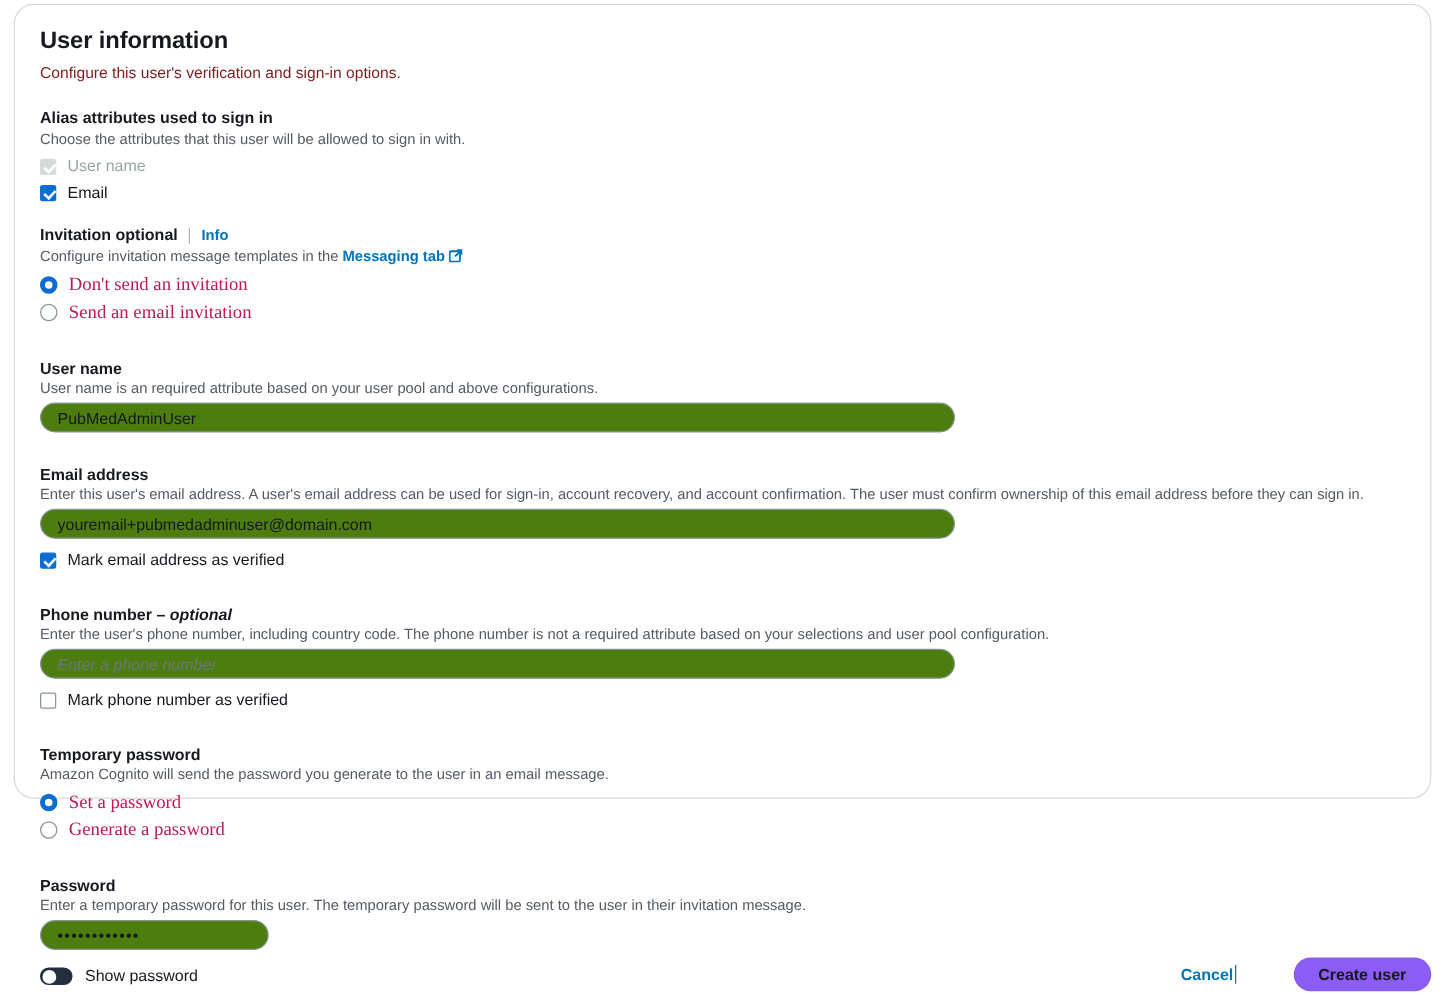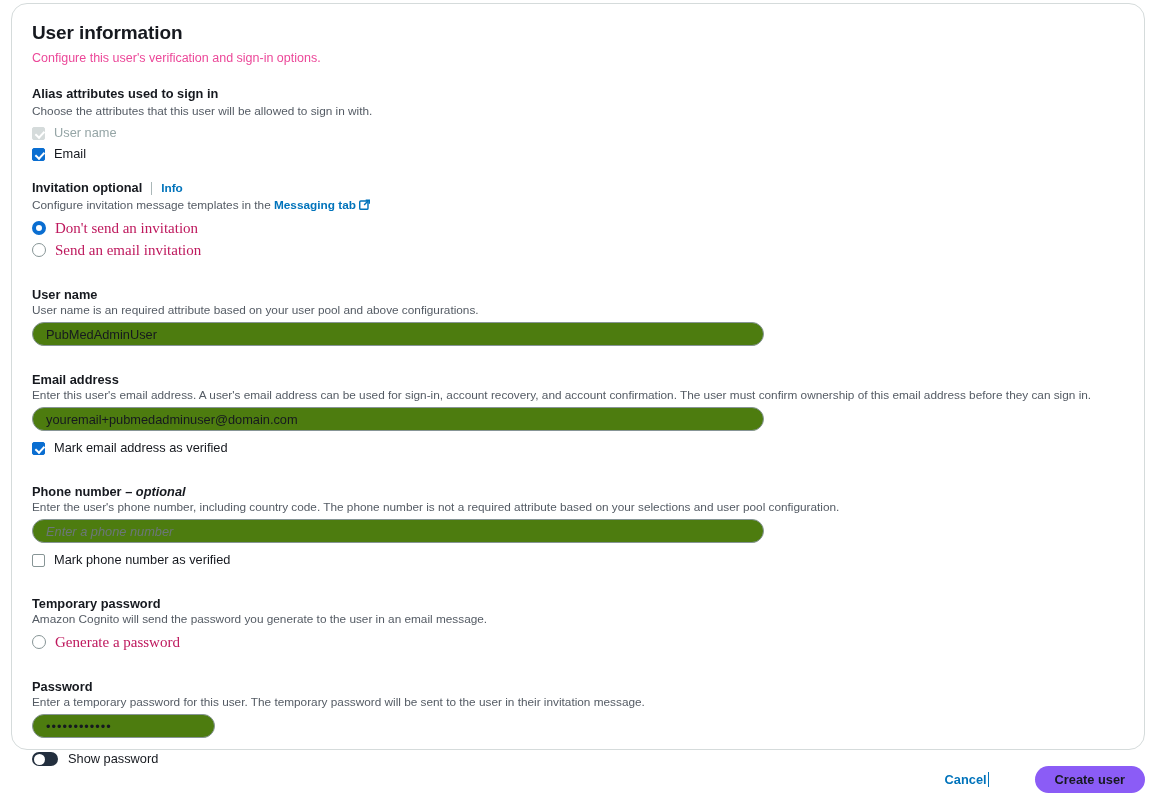--- a/index.html
+++ b/index.html
@@ -21,39 +21,39 @@
     height: 799px;
     box-sizing: border-box;
   }
 
   
   .card {
     position: absolute;
     left: 11px;
     top: 3px;
     width: 1134px;
-    height: 747px;
+    height: 636px;
     box-sizing: border-box;
     background: #ffffff;
     border: 1px solid #d5dbdb;
     border-radius: 16px;
     padding: 18px 20px 0 20px;
   }
 
   .card-title {
     font-size: 19px;
     font-weight: bold;
     letter-spacing: -0.1px;
     color: #16191f;
     margin: 0 0 6px 0;
     line-height: 22px;
   }
   .card-subtitle {
     font-size: 12.5px;
-    color: #ec4899;
+    color: #7f1d1d;
     margin: 0 0 20px 0;
     line-height: 16px;
   }
 
   
   .field-block { margin-bottom: 16px; }
 
   .label-row {
     display: flex;
     align-items: center;
@@ -354,20 +354,24 @@
         <span class="check-label">Mark phone number as verified</span>
       </div>
     </div>
 
     <div class="gap-sm"></div>
 
     <div class="field-block">
       <div class="field-label">Temporary password</div>
       <div class="field-desc">Amazon Cognito will send the password you generate to the user in an email message.</div>
       <div class="radio-row">
+        <span class="radio selected"></span>
+        <span class="radio-label">Set a password</span>
+      </div>
+      <div class="radio-row">
         <span class="radio"></span>
         <span class="radio-label">Generate a password</span>
       </div>
     </div>
 
     <div class="gap-sm"></div>
 
     <div class="field-block">
       <div class="field-label">Password</div>
       <div class="field-desc">Enter a temporary password for this user. The temporary password will be sent to the user in their invitation message.</div>

